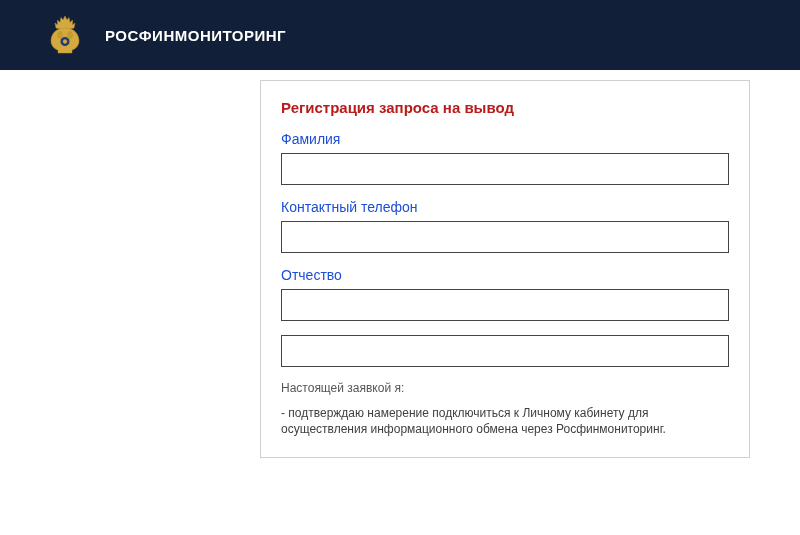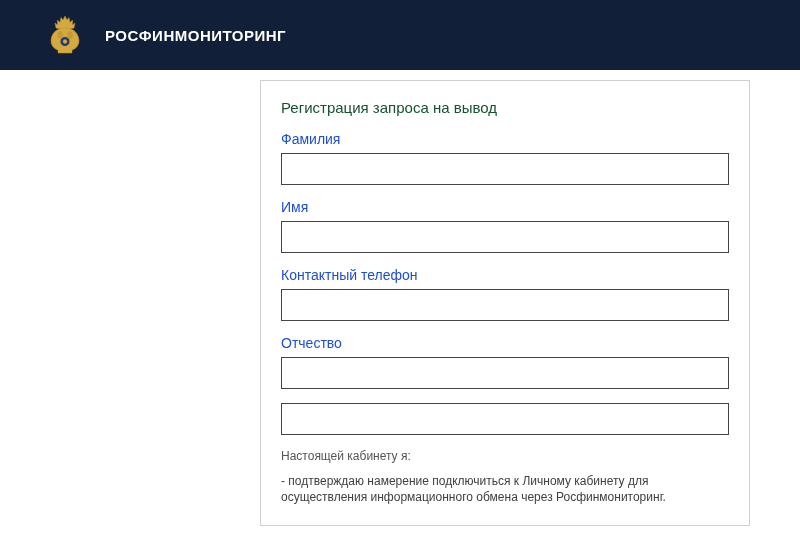--- a/index.html
+++ b/index.html
@@ -36,23 +36,23 @@
   }
   .form-wrap {
     margin-left: 260px;
     margin-top: 10px;
     width: 490px;
     border: 1px solid #d0d0d0;
     padding: 18px 20px 20px 20px;
     background: #fff;
   }
   .form-title {
-    font-weight: normal;
+    font-weight: bold;
     font-size: 15px;
-    color: #14532d;
+    color: #b91c1c;
     margin-bottom: 15px;
   }
   .field {
     margin-bottom: 14px;
   }
   .field label {
     display: block;
     font-size: 14px;
     color: #1d4ed8;
     margin-bottom: 6px;
@@ -96,35 +96,31 @@
 </div>
 
 <div class="form-wrap">
   <div class="form-title">Регистрация запроса на вывод</div>
 
   <div class="field">
     <label>Фамилия</label>
     <input type="text" value="" style="">
   </div>
 
-  <div class="field">
-    <label>Имя</label>
-    <input type="text" value="" style="">
-  </div>
 
   <div class="field">
     <label>Контактный телефон</label>
     <input type="text" value="" style="">
   </div>
 
   <div class="field">
     <label>Отчество</label>
     <input type="text" value="" style="">
   </div>
 
   <div class="field">
     <input type="text" value="" style="">
   </div>
 
-  <div class="disclosure-lead">Настоящей кабинету я:</div>
+  <div class="disclosure-lead">Настоящей заявкой я:</div>
   <div class="disclosure-text">- подтверждаю намерение подключиться к Личному кабинету для осуществления информационного обмена через Росфинмониторинг.</div>
 
 </div>
 
 </body></html>

